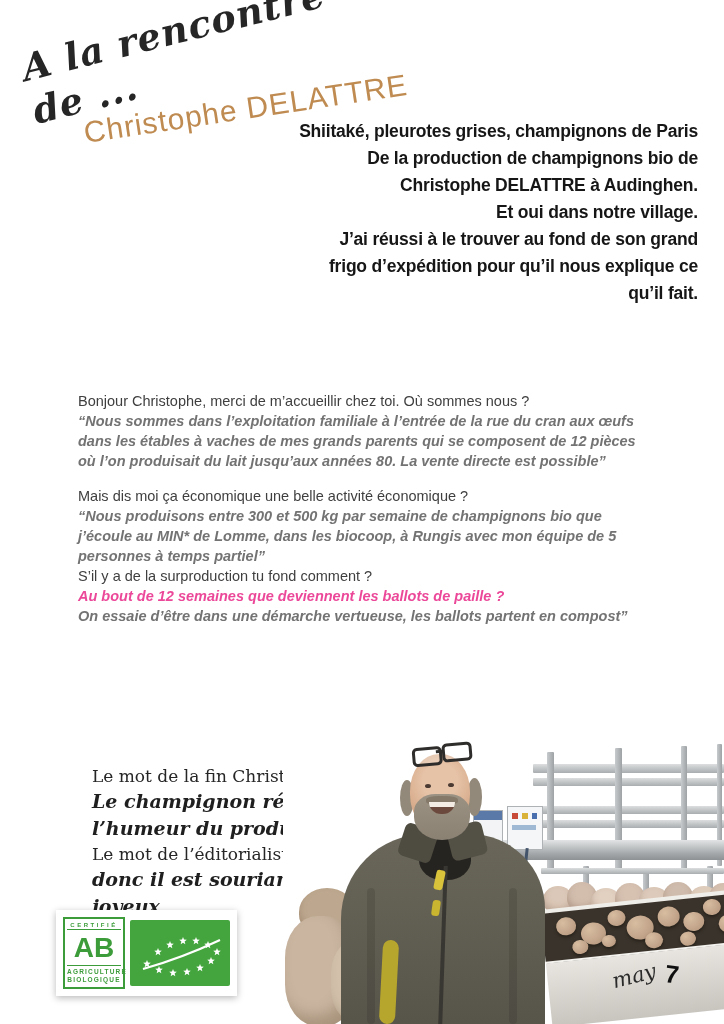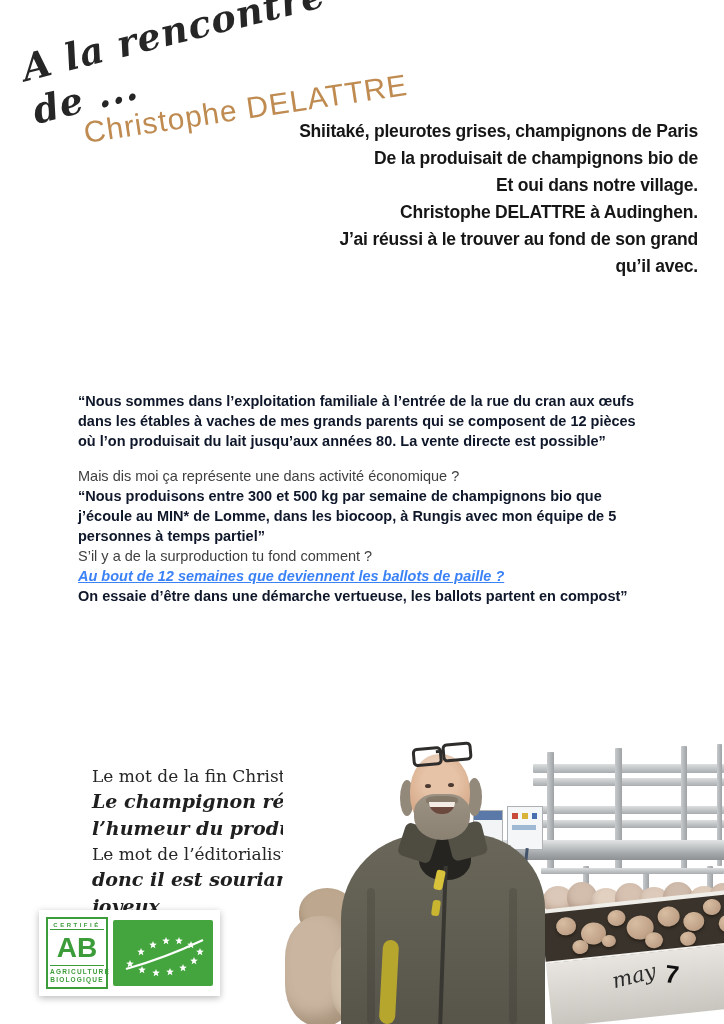--- a/index.html
+++ b/index.html
@@ -17,34 +17,34 @@
   
   .intro{left:278px;top:118px;width:420px;text-align:right;color:#161616;
     font-weight:bold;font-size:17.5px;line-height:27px;letter-spacing:-0.2px;}
   .intro span{display:block;}
 
   
   .interview-heading{left:0;top:358px;width:724px;text-align:center;
     font-size:26px;font-weight:bold;color:#111;letter-spacing:0.5px;}
   .interview{left:78px;top:391px;width:575px;font-size:14.5px;line-height:20px;}
   .qa .q{color:#3f3f3f;}
-  .qa .a{color:#0f172a;font-weight:bold;}
+  .qa .a{color:#737373;font-weight:bold;font-style:italic;}
   .qa.gap{margin-bottom:15px;}
-  .qa .q.bold-q{color:#3b82f6;font-weight:bold;font-style:italic;text-decoration:underline;}
+  .qa .q.bold-q{color:#ec4899;font-weight:bold;font-style:italic;}
   .footnote{text-align:right;font-size:9px;font-weight:bold;font-style:italic;
     color:#222;margin-top:3px;}
 
   
   .closing{left:92px;top:764px;width:308px;font-family:"DejaVu Serif","Liberation Serif",serif;
     color:#262626;}
   .closing .plain{font-size:17px;line-height:24px;}
   .closing .emph{font-size:19px;line-height:27px;font-weight:bold;font-style:italic;color:#1f1f1f;}
 
   
-  .logos{left:39px;top:910px;display:flex;gap:5px;align-items:center;background:#fff;
+  .logos{left:56px;top:910px;display:flex;gap:5px;align-items:center;background:#fff;
     padding:7px;box-shadow:0 2px 7px rgba(0,0,0,.28);}
   .ab{width:62px;height:72px;border:2px solid #3d9c3a;background:#fff;box-sizing:border-box;
     display:flex;flex-direction:column;align-items:center;justify-content:space-between;
     padding:3px 2px;color:#3d9c3a;}
   .ab .tiny{font-size:6px;font-weight:bold;letter-spacing:2.5px;border-bottom:1px solid #3d9c3a;
     padding-bottom:1px;width:100%;text-align:center;}
   .ab .big{font-size:28px;font-weight:bold;line-height:26px;position:relative;}
   .ab .tiny2{font-size:6.5px;font-weight:bold;letter-spacing:1.2px;line-height:8px;text-align:center;
     border-top:1px solid #3d9c3a;padding-top:2px;width:100%;}
   .eu{width:100px;height:66px;display:block;}
@@ -67,33 +67,35 @@
 </head>
 <body>
 
 <div class="page">
 
   <div class="abs script-title">A la rencontre de ...</div>
   <div class="abs person-name">Christophe DELATTRE</div>
 
   <div class="abs intro">
     <span>Shiitaké, pleurotes grises, champignons de Paris</span>
-    <span>De la produisait de champignons bio de</span>
+    <span>De la production de champignons bio de</span>
+    <span>Christophe DELATTRE à Audinghen.</span>
     <span>Et oui dans notre village.</span>
-    <span>Christophe DELATTRE à Audinghen.</span>
     <span>J’ai réussi à le trouver au fond de son grand</span>
-    <span>qu’il avec.</span>
+    <span>frigo d’expédition pour qu’il nous explique ce</span>
+    <span>qu’il fait.</span>
   </div>
 
   <div class="abs interview">
     <div class="qa gap">
+      <div class="q">Bonjour Christophe, merci de m’accueillir chez toi. Où sommes nous ?</div>
       <div class="a">“Nous sommes dans l’exploitation familiale à l’entrée de la rue du cran aux œufs dans les étables à vaches de mes grands parents qui se composent de 12 pièces où l’on produisait du lait jusqu’aux années 80. La vente directe est possible”</div>
     </div>
     <div class="qa">
-      <div class="q">Mais dis moi ça représente une dans activité économique ?</div>
+      <div class="q">Mais dis moi ça économique une belle activité économique ?</div>
       <div class="a">“Nous produisons entre 300 et 500 kg par semaine de champignons bio que j’écoule au MIN* de Lomme, dans les biocoop, à Rungis avec mon équipe de 5 personnes à temps partiel”</div>
     </div>
     <div class="qa">
       <div class="q">S’il y a de la surproduction tu fond comment ?</div>
     </div>
     <div class="qa">
       <div class="q bold-q"> Au bout de 12 semaines que deviennent les ballots de paille ?</div>
       <div class="a">On essaie d’être dans une démarche vertueuse, les ballots partent en compost”</div>
     </div>
   </div>

